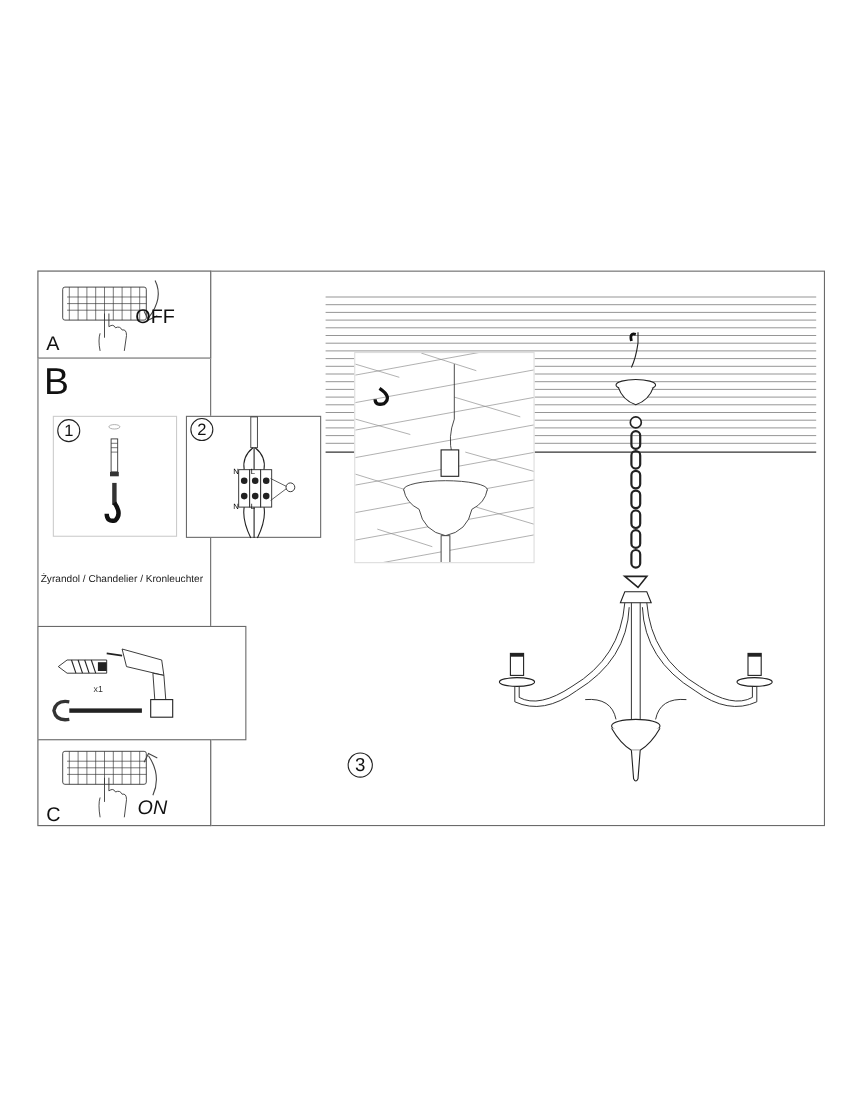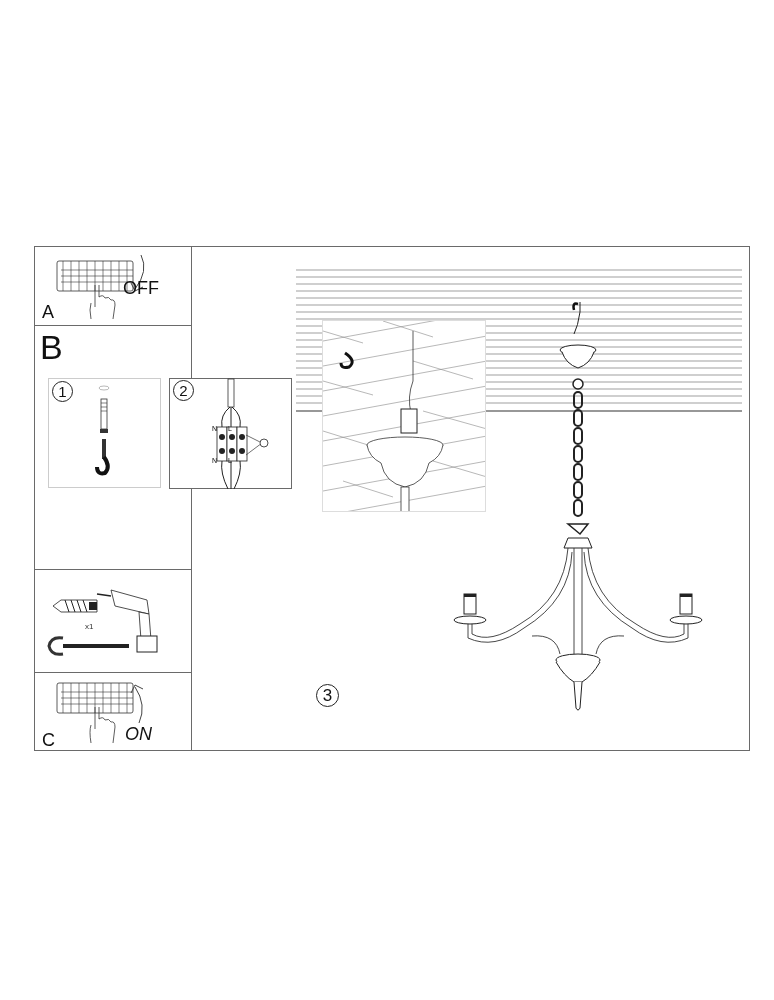--- a/index.html
+++ b/index.html
@@ -94,23 +94,24 @@
     <path d="M36 56 L52 64 L36 76" stroke="#333" stroke-width="0.7" fill="none"></path>
     <circle cx="54" cy="64" r="4" fill="#fff" stroke="#222" stroke-width="0.8"></circle>
     <text x="2" y="52" font-size="7" font-family="Liberation Sans, sans-serif">N</text>
     <text x="18" y="52" font-size="7" font-family="Liberation Sans, sans-serif">L</text>
     <text x="2" y="84" font-size="7" font-family="Liberation Sans, sans-serif">N</text>
     <text x="18" y="84" font-size="7" font-family="Liberation Sans, sans-serif">L</text>
   </svg>
 </div>
 
 <div class="caption" style="left:37px;top:520px;">
-</div>
-
-<div class="panel" style="left:34px;top:569px;width:158px;height:104px;">
+  <div>Żyrandol / Chandelier / Kronleuchter</div>
+</div>
+
+<div class="panel" style="left:34px;top:569px;width:190px;height:104px;">
   <svg width="60" height="16" style="left:16px;top:28px;">
     <path d="M2 8 L10 2 L46 2 L46 14 L10 14 Z" fill="#fff" stroke="#222" stroke-width="0.8"></path>
     <g stroke="#222" stroke-width="1">
         <line x1="14" y1="2" x2="18" y2="14"></line>
         <line x1="20" y1="2" x2="24" y2="14"></line>
         <line x1="26" y1="2" x2="30" y2="14"></line>
         <line x1="32" y1="2" x2="36" y2="14"></line>
       </g>
     <rect x="38" y="4" width="8" height="8" fill="#222"></rect>
   </svg>

